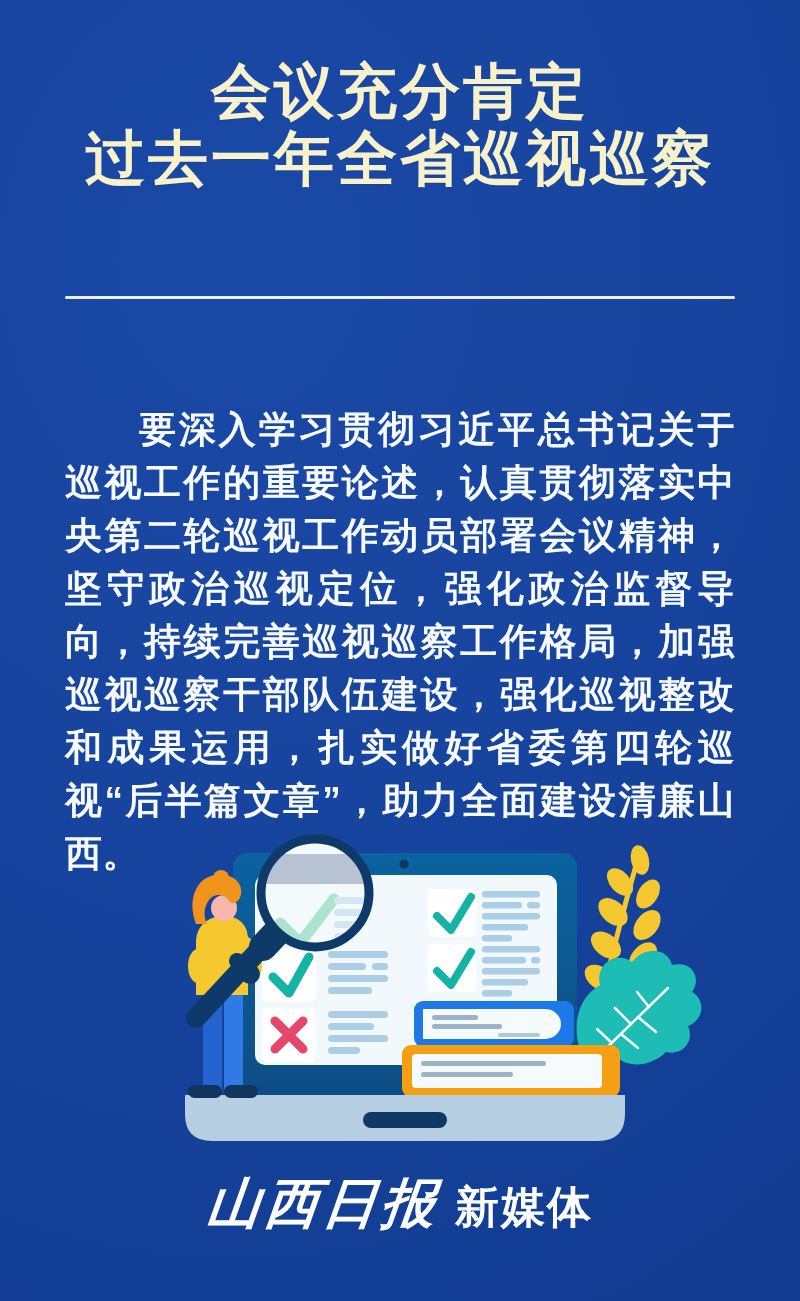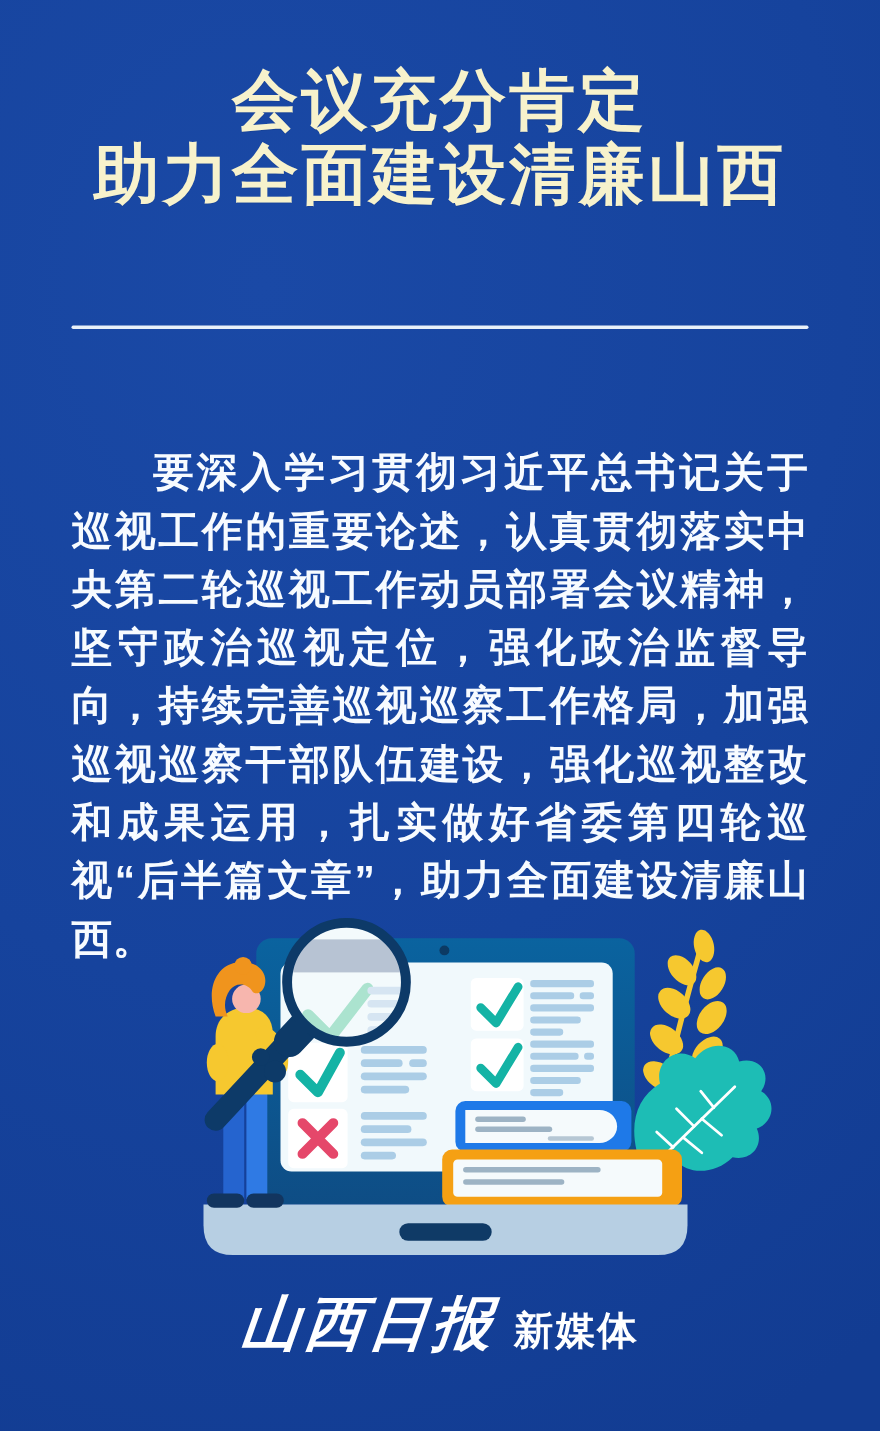--- a/index.html
+++ b/index.html
@@ -21,30 +21,30 @@
   .divider{position:absolute;top:296px;left:65px;width:670px;height:3px;
     background:var(--divider);border-radius:2px;}
   .body-text{position:absolute;top:366px;left:65px;width:670px;
     color:var(--body-text);font-size:37px;line-height:53px;font-weight:700;
     text-align:justify;text-indent:2em;letter-spacing:0.5px;}
   .illustration{position:absolute;top:820px;left:0;width:800px;height:330px;}
   .footer-logo{position:absolute;top:1168px;left:0;width:800px;
     display:flex;justify-content:center;align-items:baseline;gap:16px;color:#ffffff;}
   .brand-script{font-family:"DejaVu Serif",serif;font-style:italic;font-weight:900;
     font-size:54px;letter-spacing:4px;transform:skewX(-6deg);}
-  .brand-suffix{font-family:"Liberation Sans",sans-serif;font-weight:800;font-size:36px;letter-spacing:2px;}
+  .brand-suffix{font-family:"Liberation Sans",sans-serif;font-weight:800;font-size:44px;letter-spacing:2px;}
 </style>
 </head>
 <body>
 
 <div class="poster">
 
   <div class="title">
     <div>会议充分肯定</div>
-    <div>助力全面建设清廉山西</div>
+    <div>过去一年全省巡视巡察</div>
   </div>
 
   <div class="divider"></div>
 
   <p class="body-text">要深入学习贯彻习近平总书记关于巡视工作的重要论述，认真贯彻落实中央第二轮巡视工作动员部署会议精神，坚守政治巡视定位，强化政治监督导向，持续完善巡视巡察工作格局，加强巡视巡察干部队伍建设，强化巡视整改和成果运用，扎实做好省委第四轮巡视“后半篇文章”，助力全面建设清廉山西。</p>
 
   <svg class="illustration" viewBox="0 820 800 330" width="800" height="330" xmlns="http://www.w3.org/2000/svg">
     <defs>
       <linearGradient id="bezelGrad" x1="0" y1="0" x2="0" y2="1">
         <stop offset="0" stop-color="var(--laptop-bezel)"></stop>

